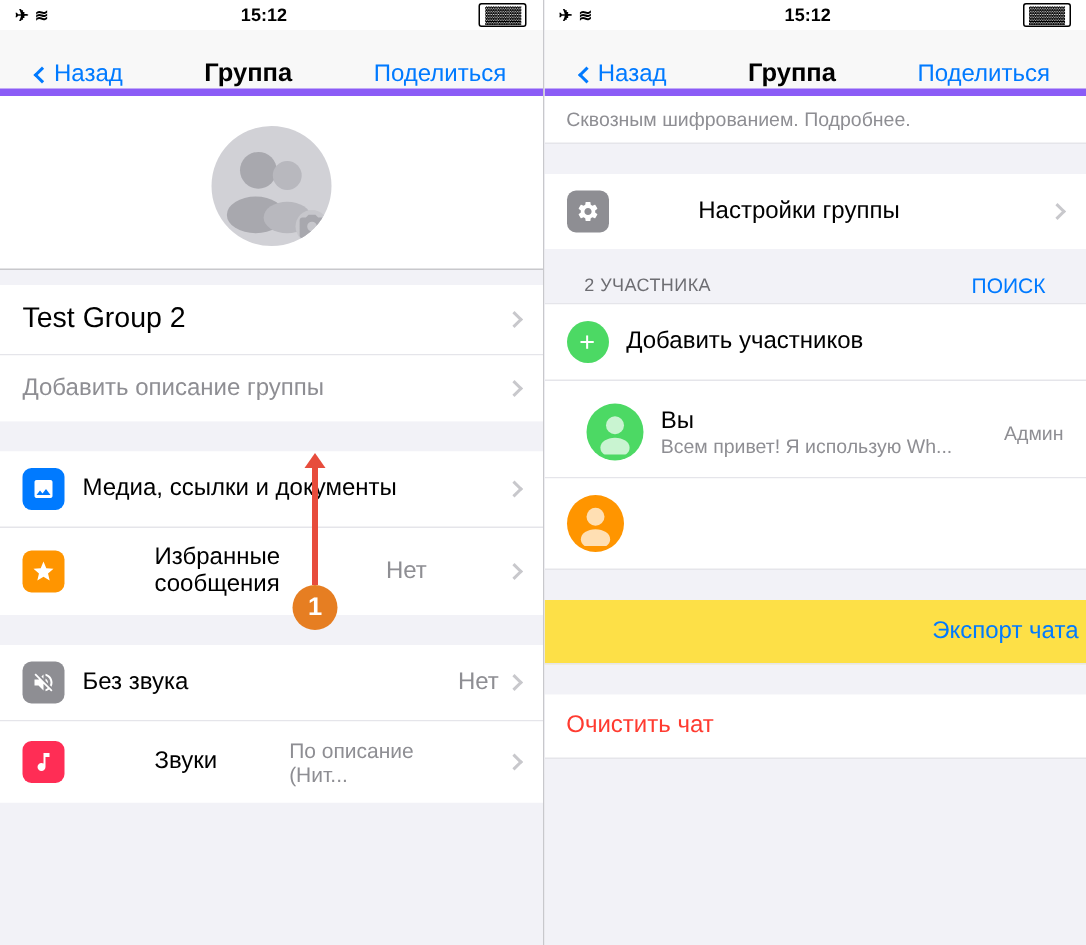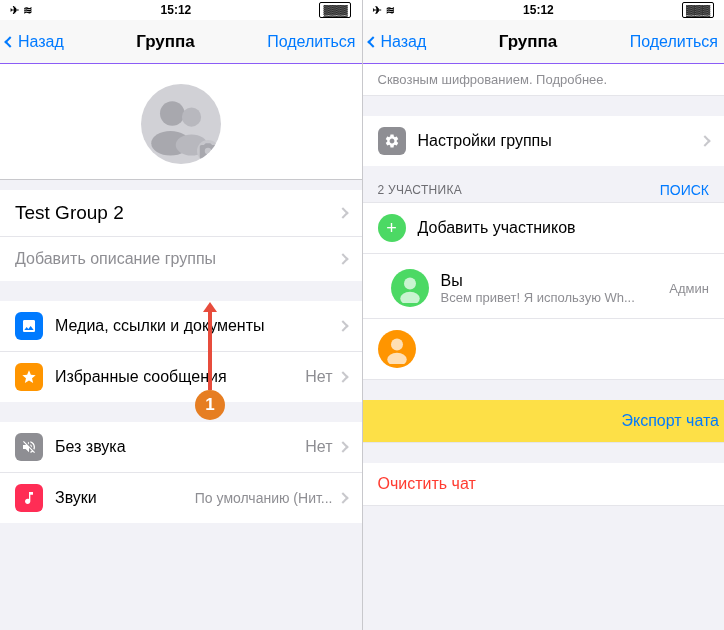--- a/index.html
+++ b/index.html
@@ -36,25 +36,25 @@
       flex-shrink: 0;
     }
     .status-bar .time { font-size: 12px; font-weight: 600; }
     .status-bar .icons { display: flex; gap: 4px; align-items: center; }
     .status-icons-left { display: flex; gap: 4px; align-items: center; }
 
     
     .nav-bar {
       height: 44px;
       background: #f8f8f8;
-      border-bottom: 1px solid #8b5cf6;
-      display: flex;
-      align-items: center;
+      border-bottom: 5px solid #8b5cf6;
+      display: flex;
+      align-items: flex-end;
       justify-content: space-between;
-      padding: 0 6px;
+      padding: 0 24px;
       flex-shrink: 0;
     }
     .nav-back {
       display: flex;
       align-items: center;
       color: #007aff;
       font-size: 16px;
       cursor: pointer;
     }
     .nav-chevron {
@@ -125,21 +125,21 @@
     .list-section:first-child { margin-top: 0; }
 
     .list-item {
       display: flex;
       align-items: center;
       padding: 11px 15px;
       border-bottom: 1px solid #e5e5ea;
       background: #fff;
       min-height: 44px;
     }
-    .list-item:last-child { border-bottom: none; }
+    .list-item:last-child { border-bottom: none; gap: 48px; }
 
     .list-item-icon {
       width: 28px;
       height: 28px;
       border-radius: 6px;
       display: flex;
       align-items: center;
       justify-content: center;
       margin-right: 12px;
       flex-shrink: 0;
@@ -176,21 +176,21 @@
     .add-description {
       color: #8e8e93;
       font-size: 16px;
     }
 
     
     .section-header {
       display: flex;
       align-items: center;
       justify-content: space-between;
-      padding: 6px 15px 4px;
+      padding: 6px 27px 4px;
       background: #f2f2f7;
       gap: 48px;
     }
     .section-header-label {
       font-size: 12px;
       color: #6d6d72;
       font-weight: 500;
       letter-spacing: 0.3px;
     }
     .section-header-action {
@@ -414,21 +414,21 @@
       </div>
       <div class="list-item">
         <div class="list-item-icon" style="background:#ff2d55;">
           <svg width="16" height="16" viewBox="0 0 24 24" fill="white">
             <path d="M12 3v10.55c-.59-.34-1.27-.55-2-.55-2.21 0-4 1.79-4 4s1.79 4 4 4 4-1.79 4-4V7h4V3h-6z"></path>
           </svg>
         </div>
         <div class="list-item-content">
           <span class="list-item-title">Звуки</span>
         </div>
-        <span class="list-item-value" style="font-size:14px;">По умолчанию (Нит...</span>
+        <span class="list-item-value" style="font-size:14px;">По описание (Нит...</span>
         <div class="list-item-chevron"></div>
       </div>
     </div>
 
   </div>
 
   <div class="annotation-container">
 
     <div style="position:absolute; left:195px; top:310px; display:flex; flex-direction:column; align-items:center;">
 

